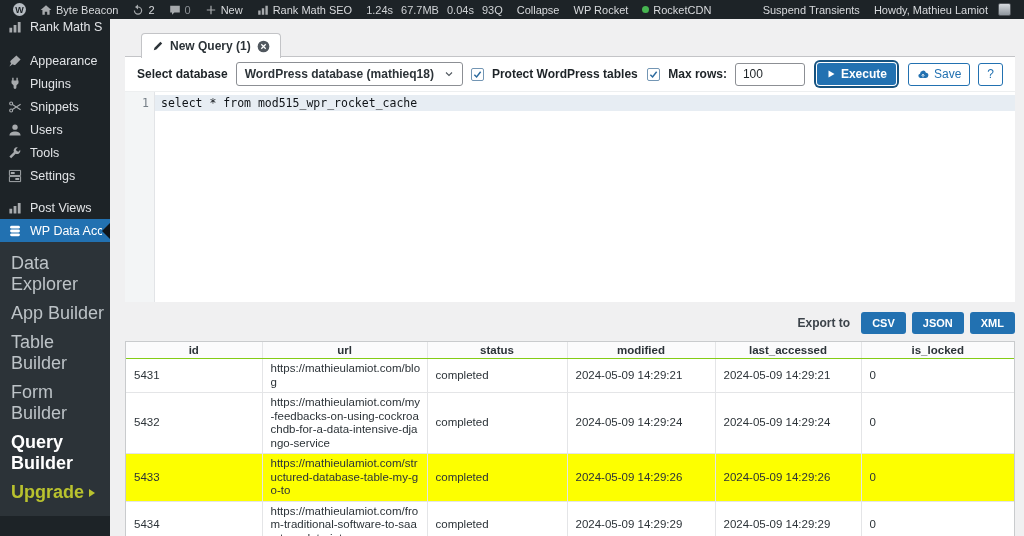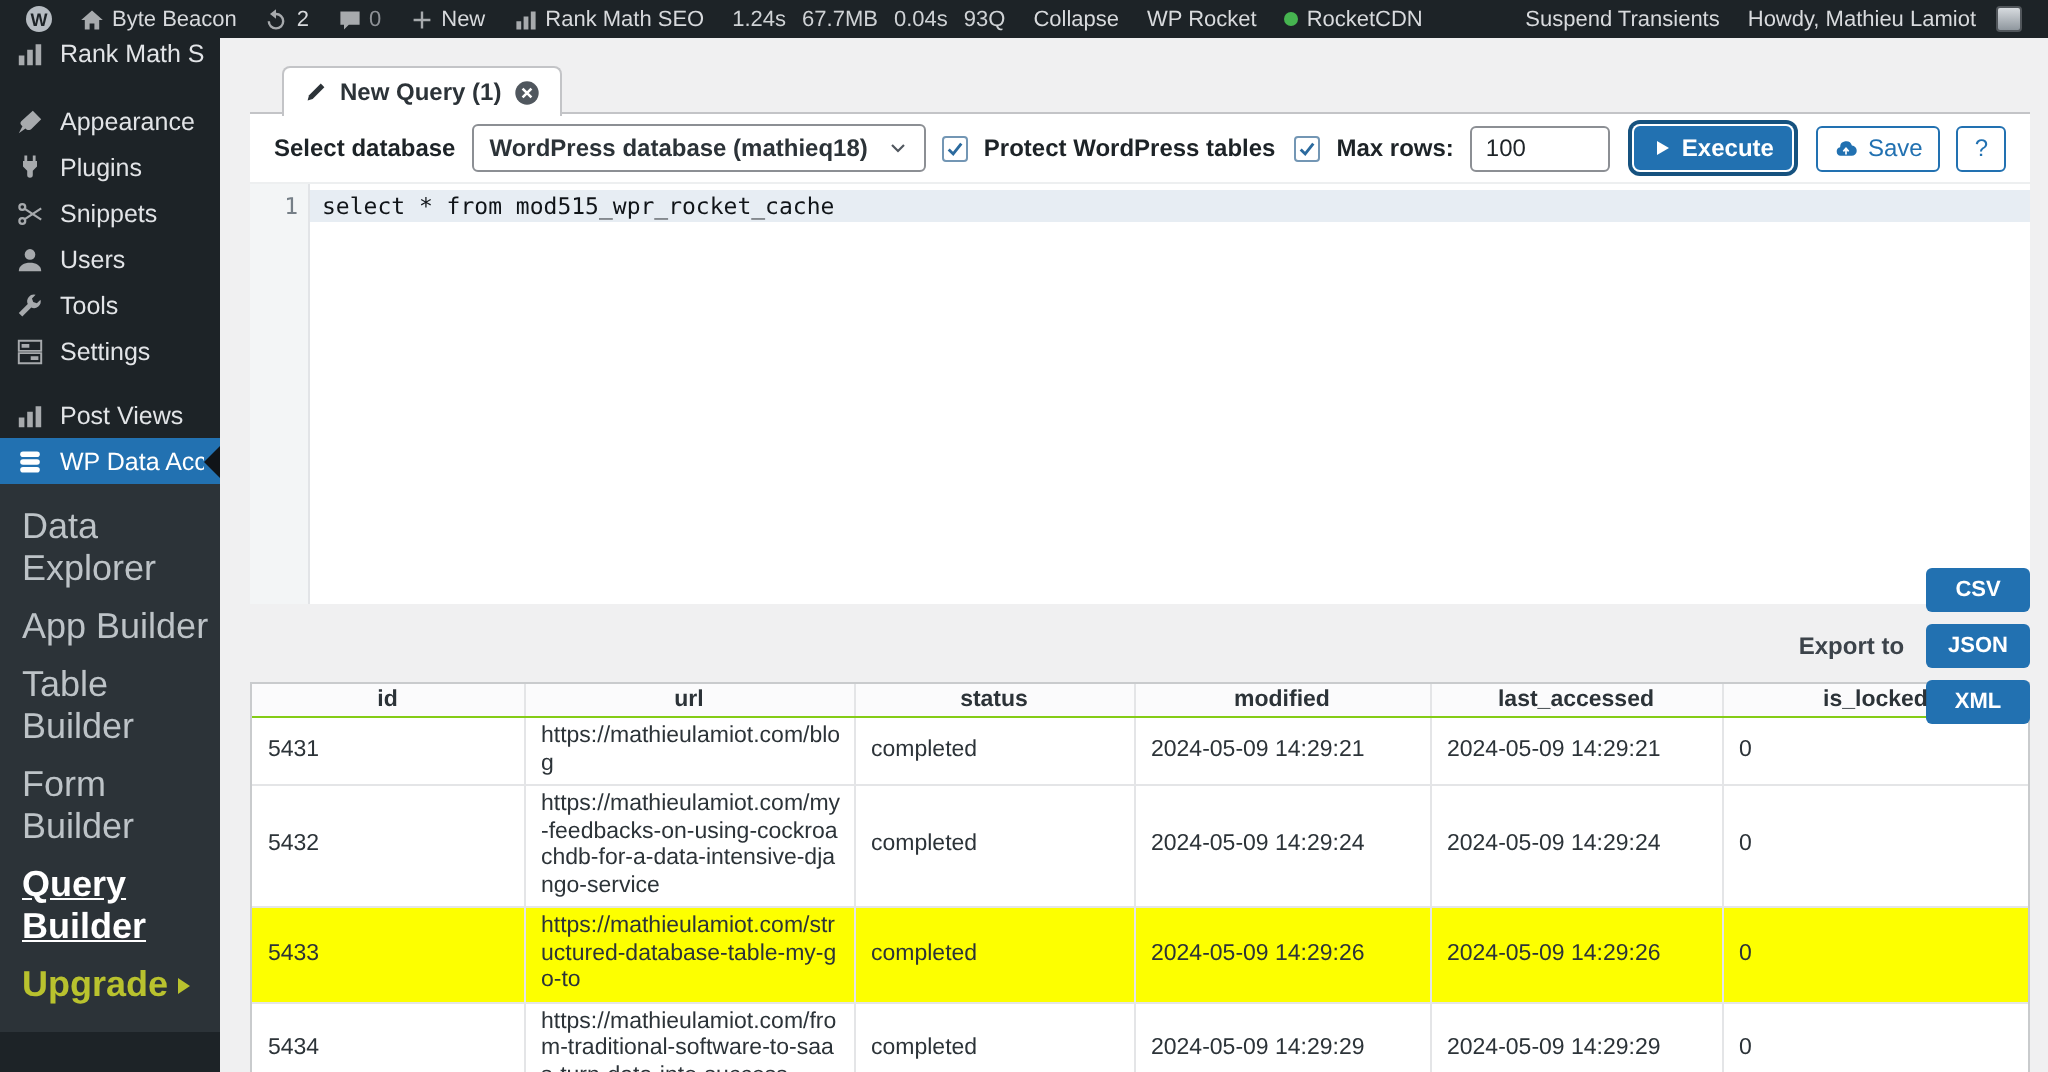--- a/index.html
+++ b/index.html
@@ -34,21 +34,21 @@
   .mi-label { white-space:nowrap; overflow:hidden; }
   .menu-gap { height:13px; }
   .menu-sep { height:9px; }
   .menu-item.active { background:var(--accent,#2271b1); color:#fff; }
   .menu-item.active .mi-icon { color:#fff; }
   .menu-item.active::after { content:""; position:absolute; right:0; top:50%; margin-top:-8px;
     border:8px solid transparent; border-right:8px solid #101418; border-left:none; }
   .submenu { background:var(--submenu-bg,#2c3338); padding:7px 0 9px; }
   .submenu-item { padding:4px 4px 4px 11px; color:#bdc3c7; font-size:18px; cursor:pointer;
     display:flex; align-items:center; gap:5px; }
-  .submenu-item.current { color:#fff; font-weight:bold;text-decoration:underline; }
+  .submenu-item.current { color:#fff; font-weight:bold; }
   .submenu-item.upgrade { color:var(--upgrade,#b9c22e); font-weight:bold; }
   .upgrade-arrow { width:0; height:0; border-left:6px solid var(--upgrade,#b9c22e);
     border-top:4px solid transparent; border-bottom:4px solid transparent; display:inline-block; }
   .collapse-row { display:flex; gap:8px; padding:7px 8px; margin-top:12px; color:#a3a3a3; cursor:pointer; }
   .collapse-row .mi-icon svg { fill:currentColor; }
 
   
   .content { position:absolute; left:110px; top:19px; right:0; bottom:0;
     background:#f0f0f1; padding:14px 9px 0 15px; }
 
@@ -374,21 +374,21 @@
           <div>1</div>
         </div>
         <div class="code">
           <div class="code-line active-line">select * from mod515_wpr_rocket_cache</div>
         </div>
       </div>
     </div>
 
     <div class="export-row">
       <span class="export-label">Export to</span>
-      <span style="display:flex;gap:6px;flex-direction:column;">
+      <span style="display:flex;gap:6px;">
           <button class="btn-export">CSV</button>
           <button class="btn-export">JSON</button>
           <button class="btn-export">XML</button>
         </span>
     </div>
 
     <div class="results">
       <table>
         <colgroup>
             <col style="width: 136px;">

